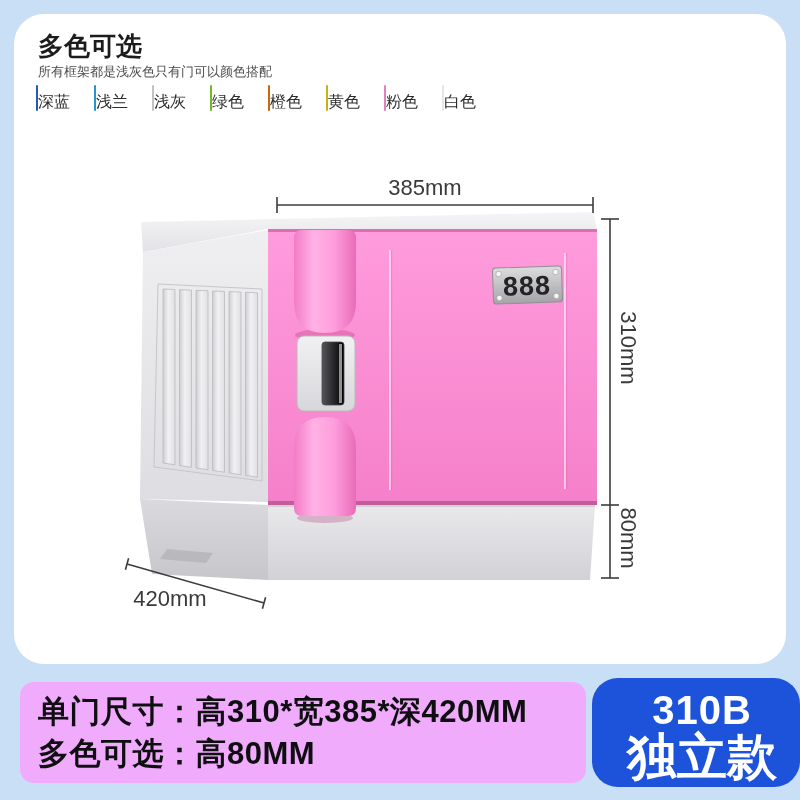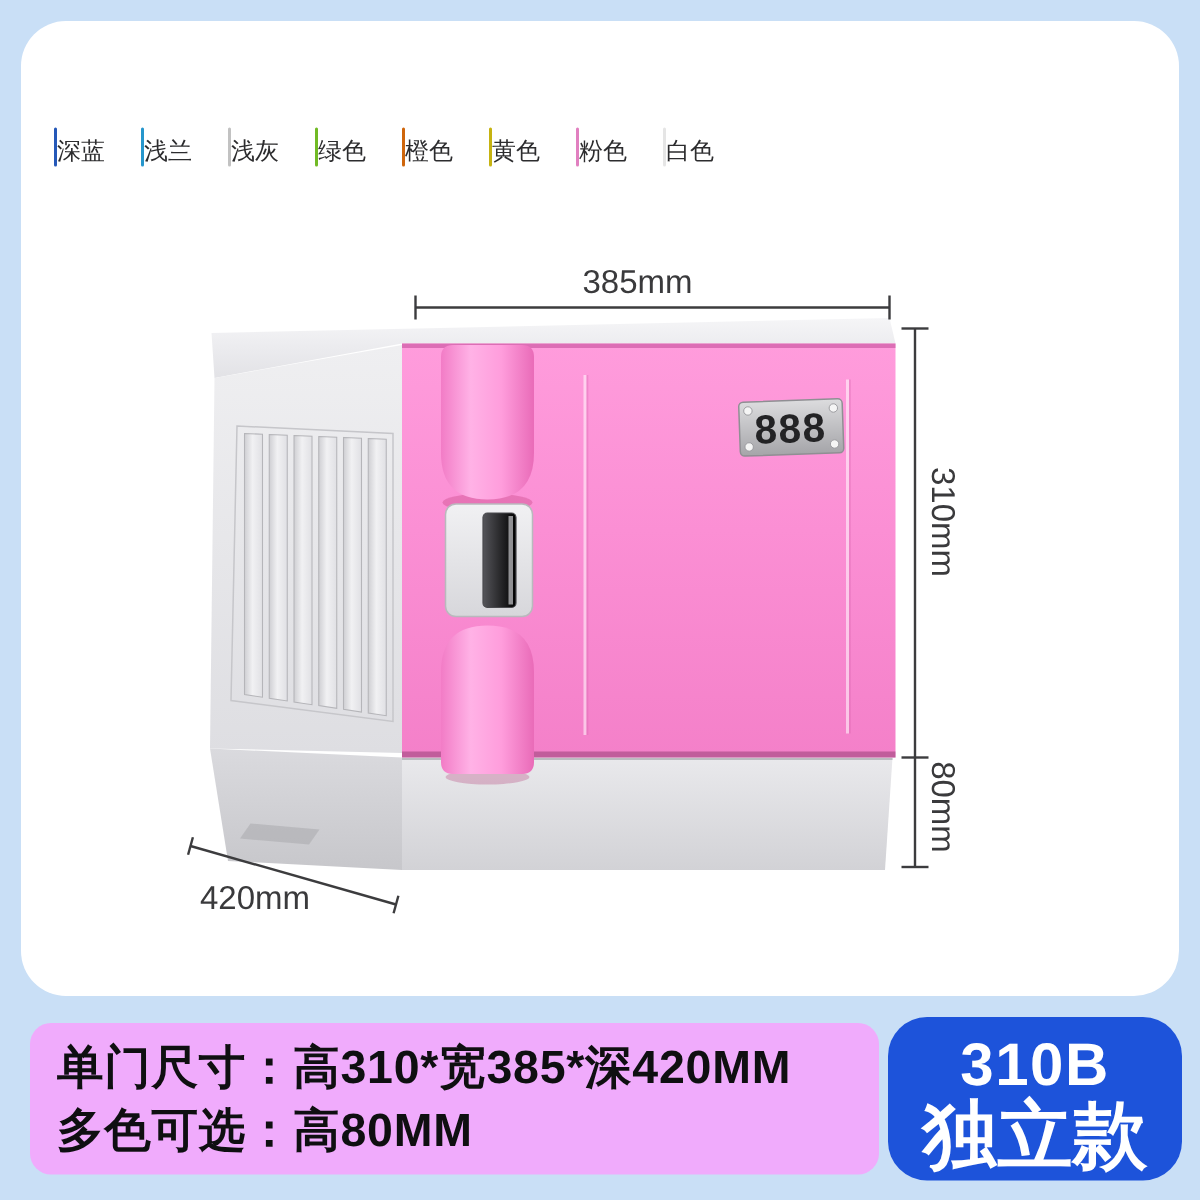--- a/index.html
+++ b/index.html
@@ -33,20 +33,22 @@
   .badge-model{font-size:40px;font-weight:700;line-height:48px;letter-spacing:1px;}
   .badge-variant{font-size:50px;font-weight:700;line-height:46px;}
 </style>
 </head>
 <body style="background: rgb(201, 223, 246);">
 
 <div id="stage">
 
   <div class="card-main"></div>
 
+  <div class="cs-title">多色可选</div>
+  <div class="cs-subtitle">所有框架都是浅灰色只有门可以颜色搭配</div>
 
   <div class="swatch-row">
     <div class="swatch-item">
       <div class="swatch" style="background: rgb(42, 99, 205);"></div>
       <div class="swatch-label">深蓝</div>
     </div>
     <div class="swatch-item">
       <div class="swatch" style="background: rgb(43, 167, 228);"></div>
       <div class="swatch-label">浅兰</div>
     </div>
@@ -193,18 +195,18 @@
       <line x1="265.6" y1="597.2" x2="262.4" y2="608.8"></line>
     </g>
     <text class="dim-text" x="170" y="606" text-anchor="middle">420mm</text>
   </svg>
 
   <div class="spec-panel">
     <div class="spec-line spec-line1">单门尺寸：高310*宽385*深420MM</div>
     <div class="spec-line spec-line2">多色可选：高80MM</div>
   </div>
 
-  <div class="model-badge" style="background: rgb(29, 83, 218);">
+  <div class="model-badge" style="background: rgb(29, 83, 218); padding-left: 12px;">
     <div class="badge-model">310B</div>
     <div class="badge-variant">独立款</div>
   </div>
 
 </div>
 
 </body></html>

